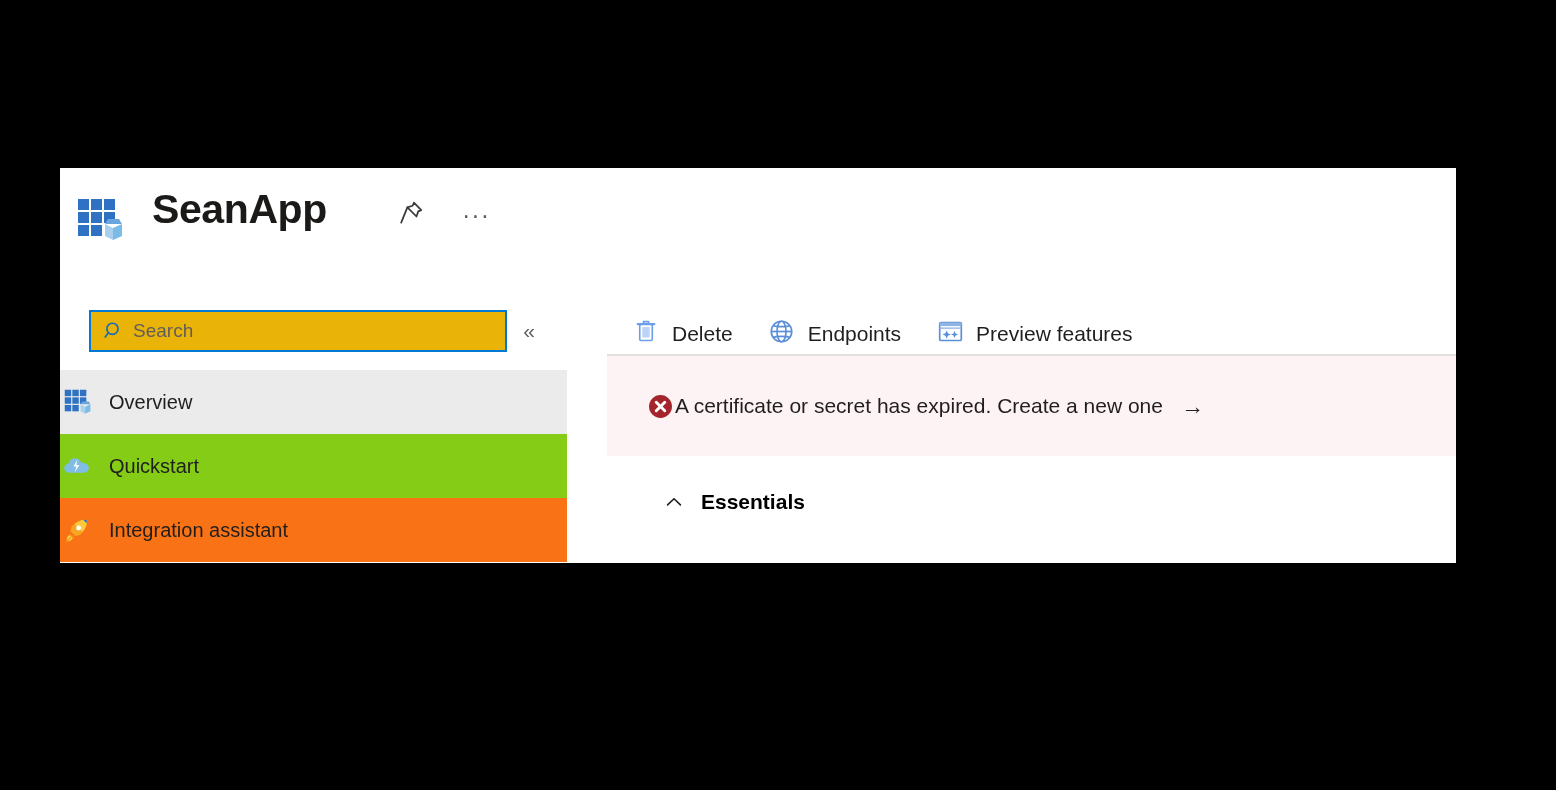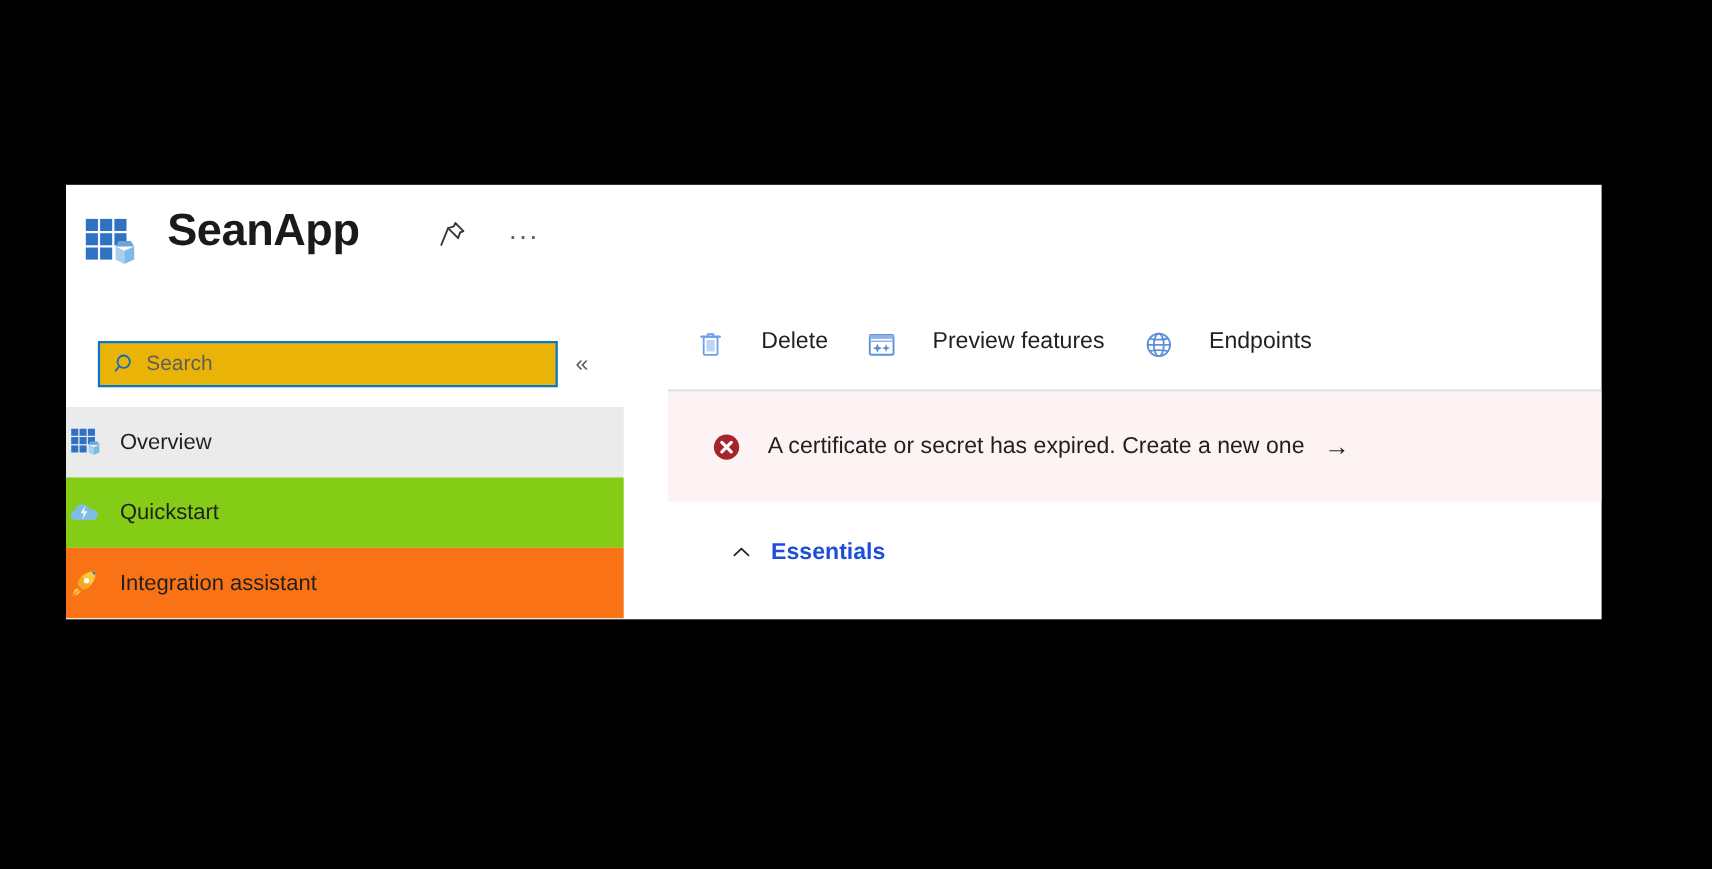--- a/index.html
+++ b/index.html
@@ -198,27 +198,26 @@
     left: 0; top: 0;
     width: 849px;
     height: 64px;
     display: flex;
     align-items: center;
     padding-left: 14px;
   }
 
   .cmd-btn {
     display: flex;
-    align-items: flex-start;
+    align-items: flex-end;
     height: 48px;
     padding: 0 10px;
     margin-right: 14px;
     cursor: pointer;
     white-space: nowrap;
-    gap: 20px;
   }
 
   .cmd-icon {
     width: 30px;
     height: 30px;
     flex: 0 0 auto;
     display: flex;
     align-items: center;
     justify-content: center;
   }
@@ -257,21 +256,21 @@
     height: 30px;
     flex: 0 0 auto;
     display: flex;
     align-items: center;
     justify-content: center;
   }
 
   .error-text {
     font-size: 21px;
     color: #201f1e;
-    margin-left: 23px;
+    margin-left: 0;
     white-space: nowrap;
   }
 
   .error-arrow {
     font-size: 23px;
     color: #201f1e;
     margin-left: 18px;
     line-height: 1;
   }
 
@@ -293,21 +292,21 @@
     height: 24px;
     display: flex;
     align-items: center;
     justify-content: center;
     flex: 0 0 auto;
   }
 
   .essentials-label {
     font-size: 21px;
     font-weight: bold;
-    color: #1d4ed8;
+    color: #000000;
     margin-left: 15px;
   }
 </style>
 </head>
 <body>
 
 <div id="screen">
 
   <div id="blade">
 
@@ -439,44 +438,44 @@
               <rect x="8.6" y="8.4" width="6.8" height="9.6" rx="0.6" fill="#bcd4f5" stroke="none"></rect>
               <line x1="4.3" y1="5.6" x2="19.7" y2="5.6" stroke-width="2.0" stroke-linecap="round"></line>
               <path d="M9.6 5.4 L9.6 3.4 L14.4 3.4 L14.4 5.4" stroke-linecap="round"></path>
             </svg>
           </span>
           <span class="cmd-label">Delete</span>
         </div>
 
         <div class="cmd-btn">
           <span class="cmd-icon">
+            <svg width="27" height="27" viewBox="0 0 24 24" fill="none" stroke="#5b8fd9" stroke-width="1.5">
+              <circle cx="12" cy="12" r="9.1"></circle>
+              <ellipse cx="12" cy="12" rx="4.0" ry="9.1"></ellipse>
+              <line x1="2.9" y1="12" x2="21.1" y2="12"></line>
+              <path d="M4.6 6.6 C7.0 8.1 16.9 8.1 19.4 6.6"></path>
+              <path d="M4.6 17.4 C7.0 15.9 16.9 15.9 19.4 17.4"></path>
+            </svg>
+          </span>
+          <span class="cmd-label">Endpoints</span>
+        </div>
+
+        <div class="cmd-btn">
+          <span class="cmd-icon">
             <svg width="27" height="27" viewBox="0 0 24 24">
               <rect x="2.4" y="4.0" width="19.2" height="16.0" rx="1.2" fill="#ffffff" stroke="#5b8fd9" stroke-width="1.5"></rect>
               <rect x="2.4" y="4.0" width="19.2" height="3.2" fill="#8fb5e6"></rect>
               <line x1="2.4" y1="9.0" x2="21.6" y2="9.0" stroke="#8fb5e6" stroke-width="1.2"></line>
               <path d="M8.6 11.0 L9.7 13.6 L12.3 14.7 L9.7 15.8 L8.6 18.4
                        L7.5 15.8 L4.9 14.7 L7.5 13.6 Z" fill="#5b8fd9"></path>
               <path d="M15.6 11.4 L16.5 13.7 L18.8 14.6 L16.5 15.5 L15.6 17.8
                        L14.7 15.5 L12.4 14.6 L14.7 13.7 Z" fill="#5b8fd9"></path>
             </svg>
           </span>
           <span class="cmd-label">Preview features</span>
-        </div>
-
-        <div class="cmd-btn">
-          <span class="cmd-icon">
-            <svg width="27" height="27" viewBox="0 0 24 24" fill="none" stroke="#5b8fd9" stroke-width="1.5">
-              <circle cx="12" cy="12" r="9.1"></circle>
-              <ellipse cx="12" cy="12" rx="4.0" ry="9.1"></ellipse>
-              <line x1="2.9" y1="12" x2="21.1" y2="12"></line>
-              <path d="M4.6 6.6 C7.0 8.1 16.9 8.1 19.4 6.6"></path>
-              <path d="M4.6 17.4 C7.0 15.9 16.9 15.9 19.4 17.4"></path>
-            </svg>
-          </span>
-          <span class="cmd-label">Endpoints</span>
         </div>
 
       </div>
 
       <div class="cmd-divider"></div>
 
       <div class="error-banner">
         <span class="error-icon-wrap">
           <svg width="27" height="27" viewBox="0 0 24 24">
             <circle cx="12" cy="12" r="10.2" fill="#a4262c"></circle>

